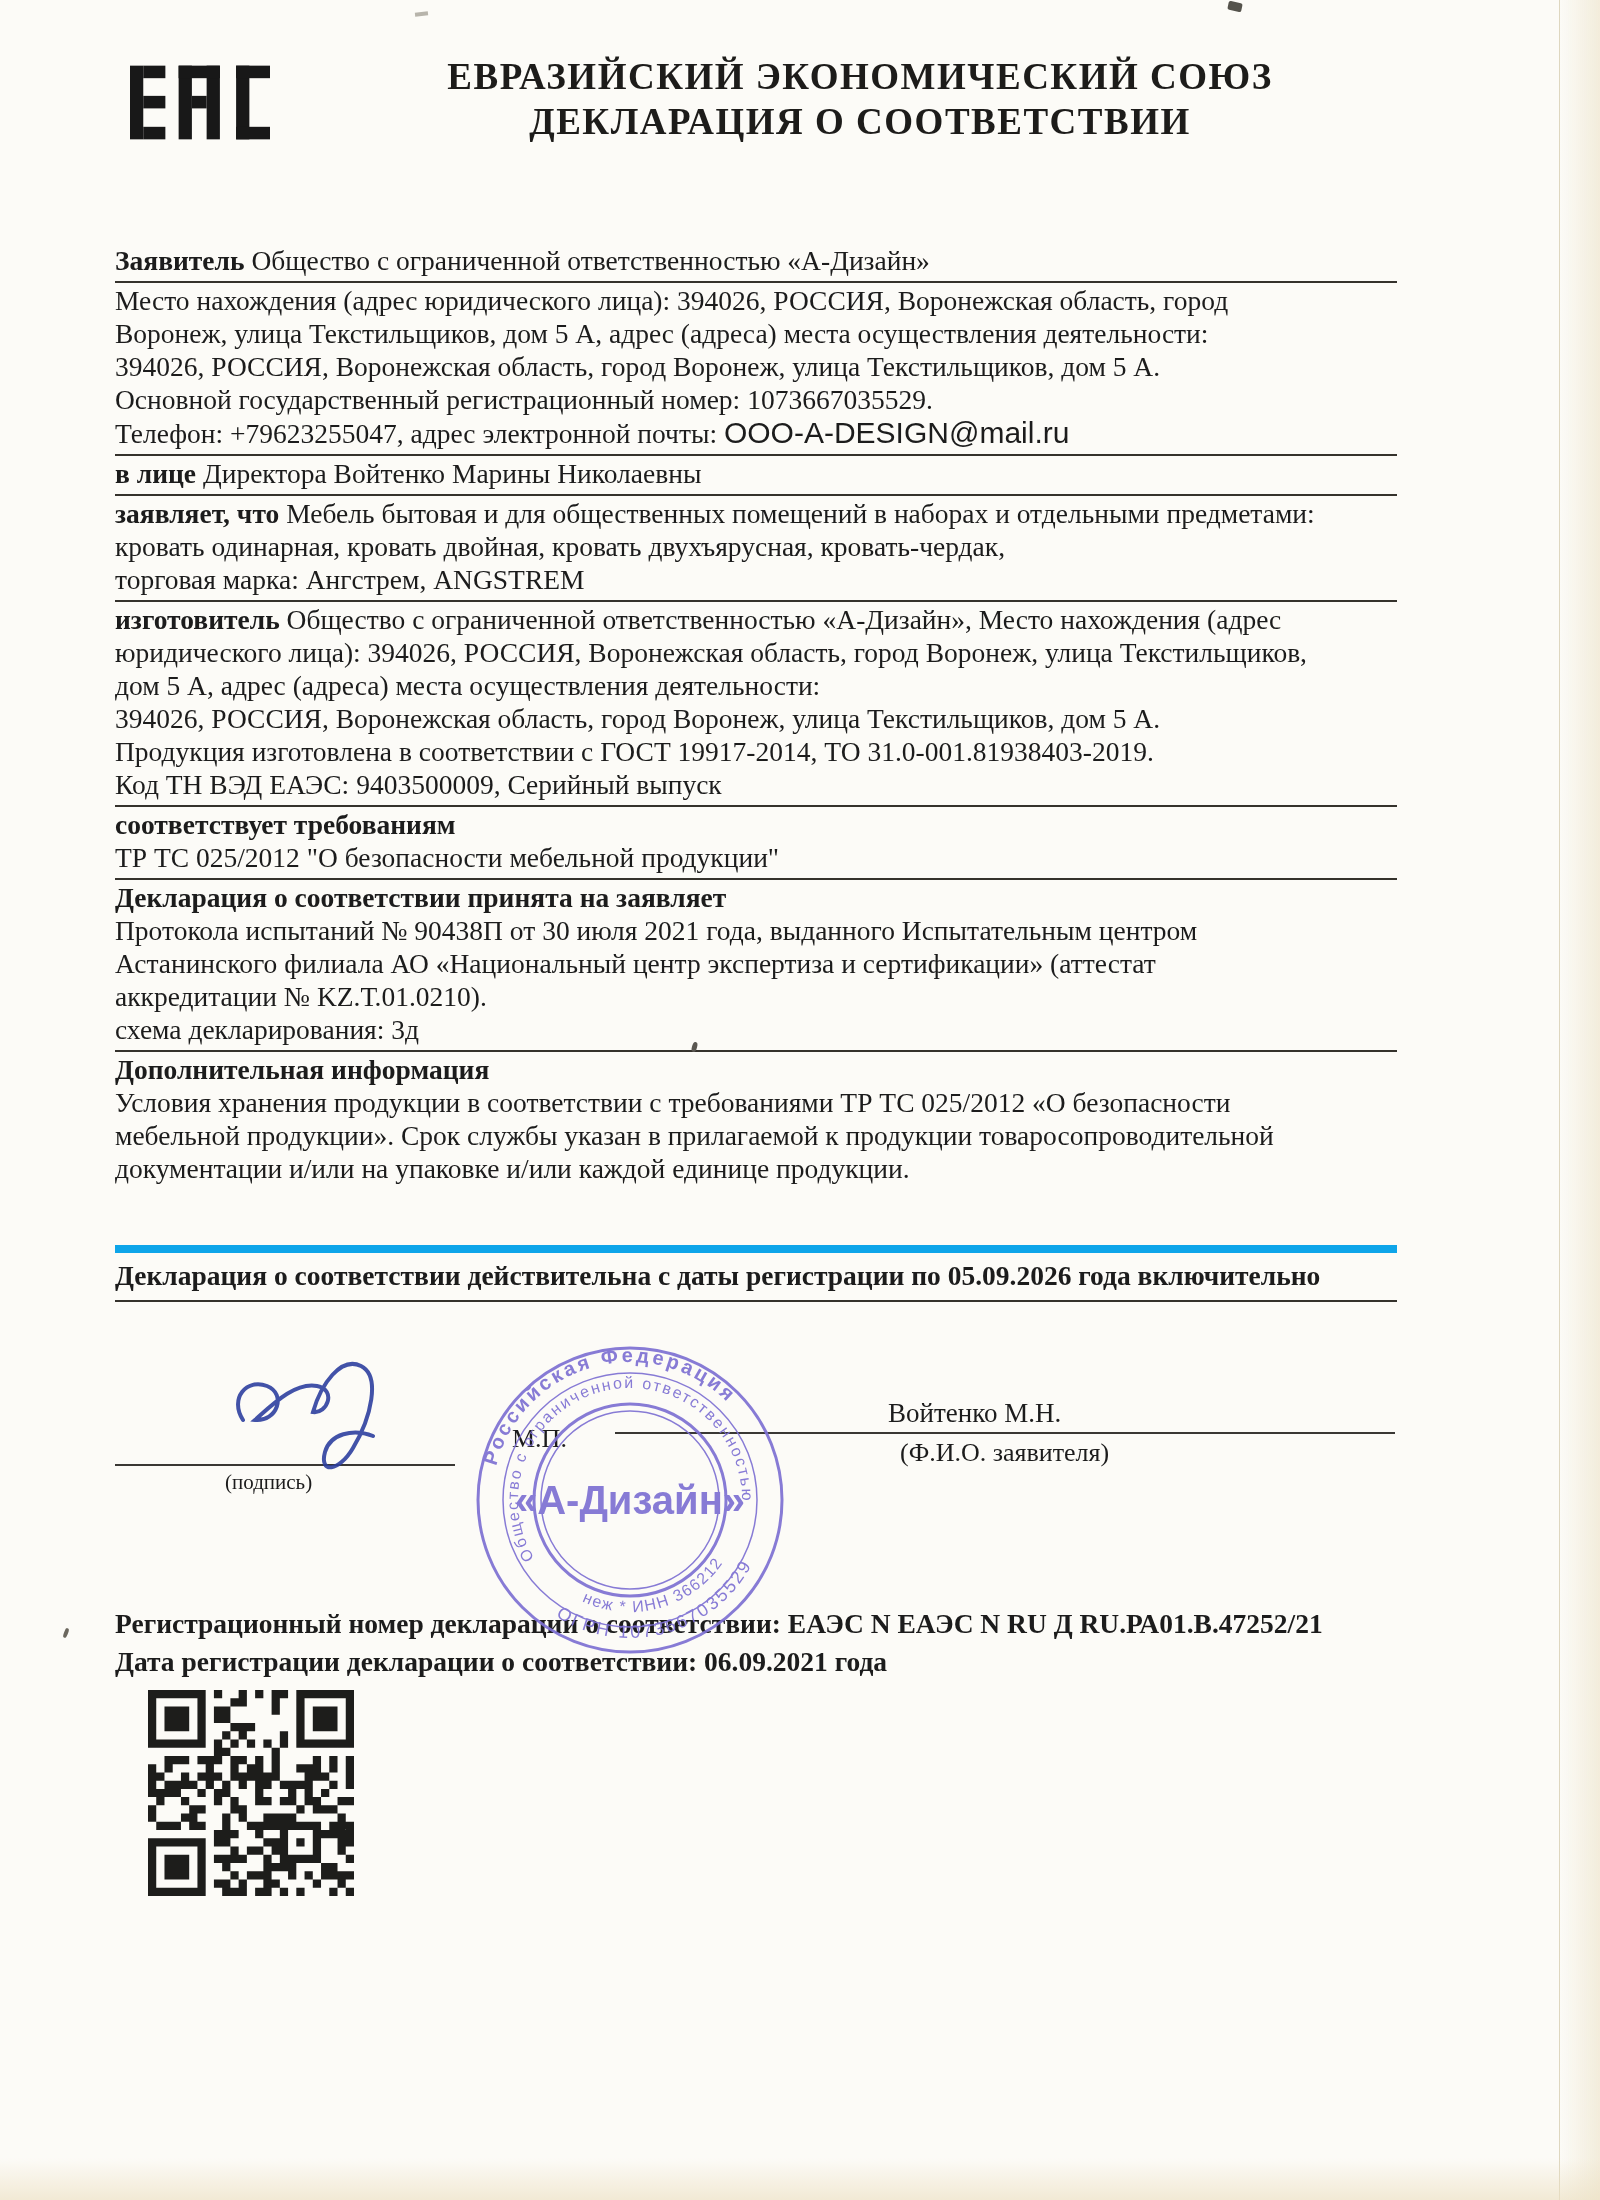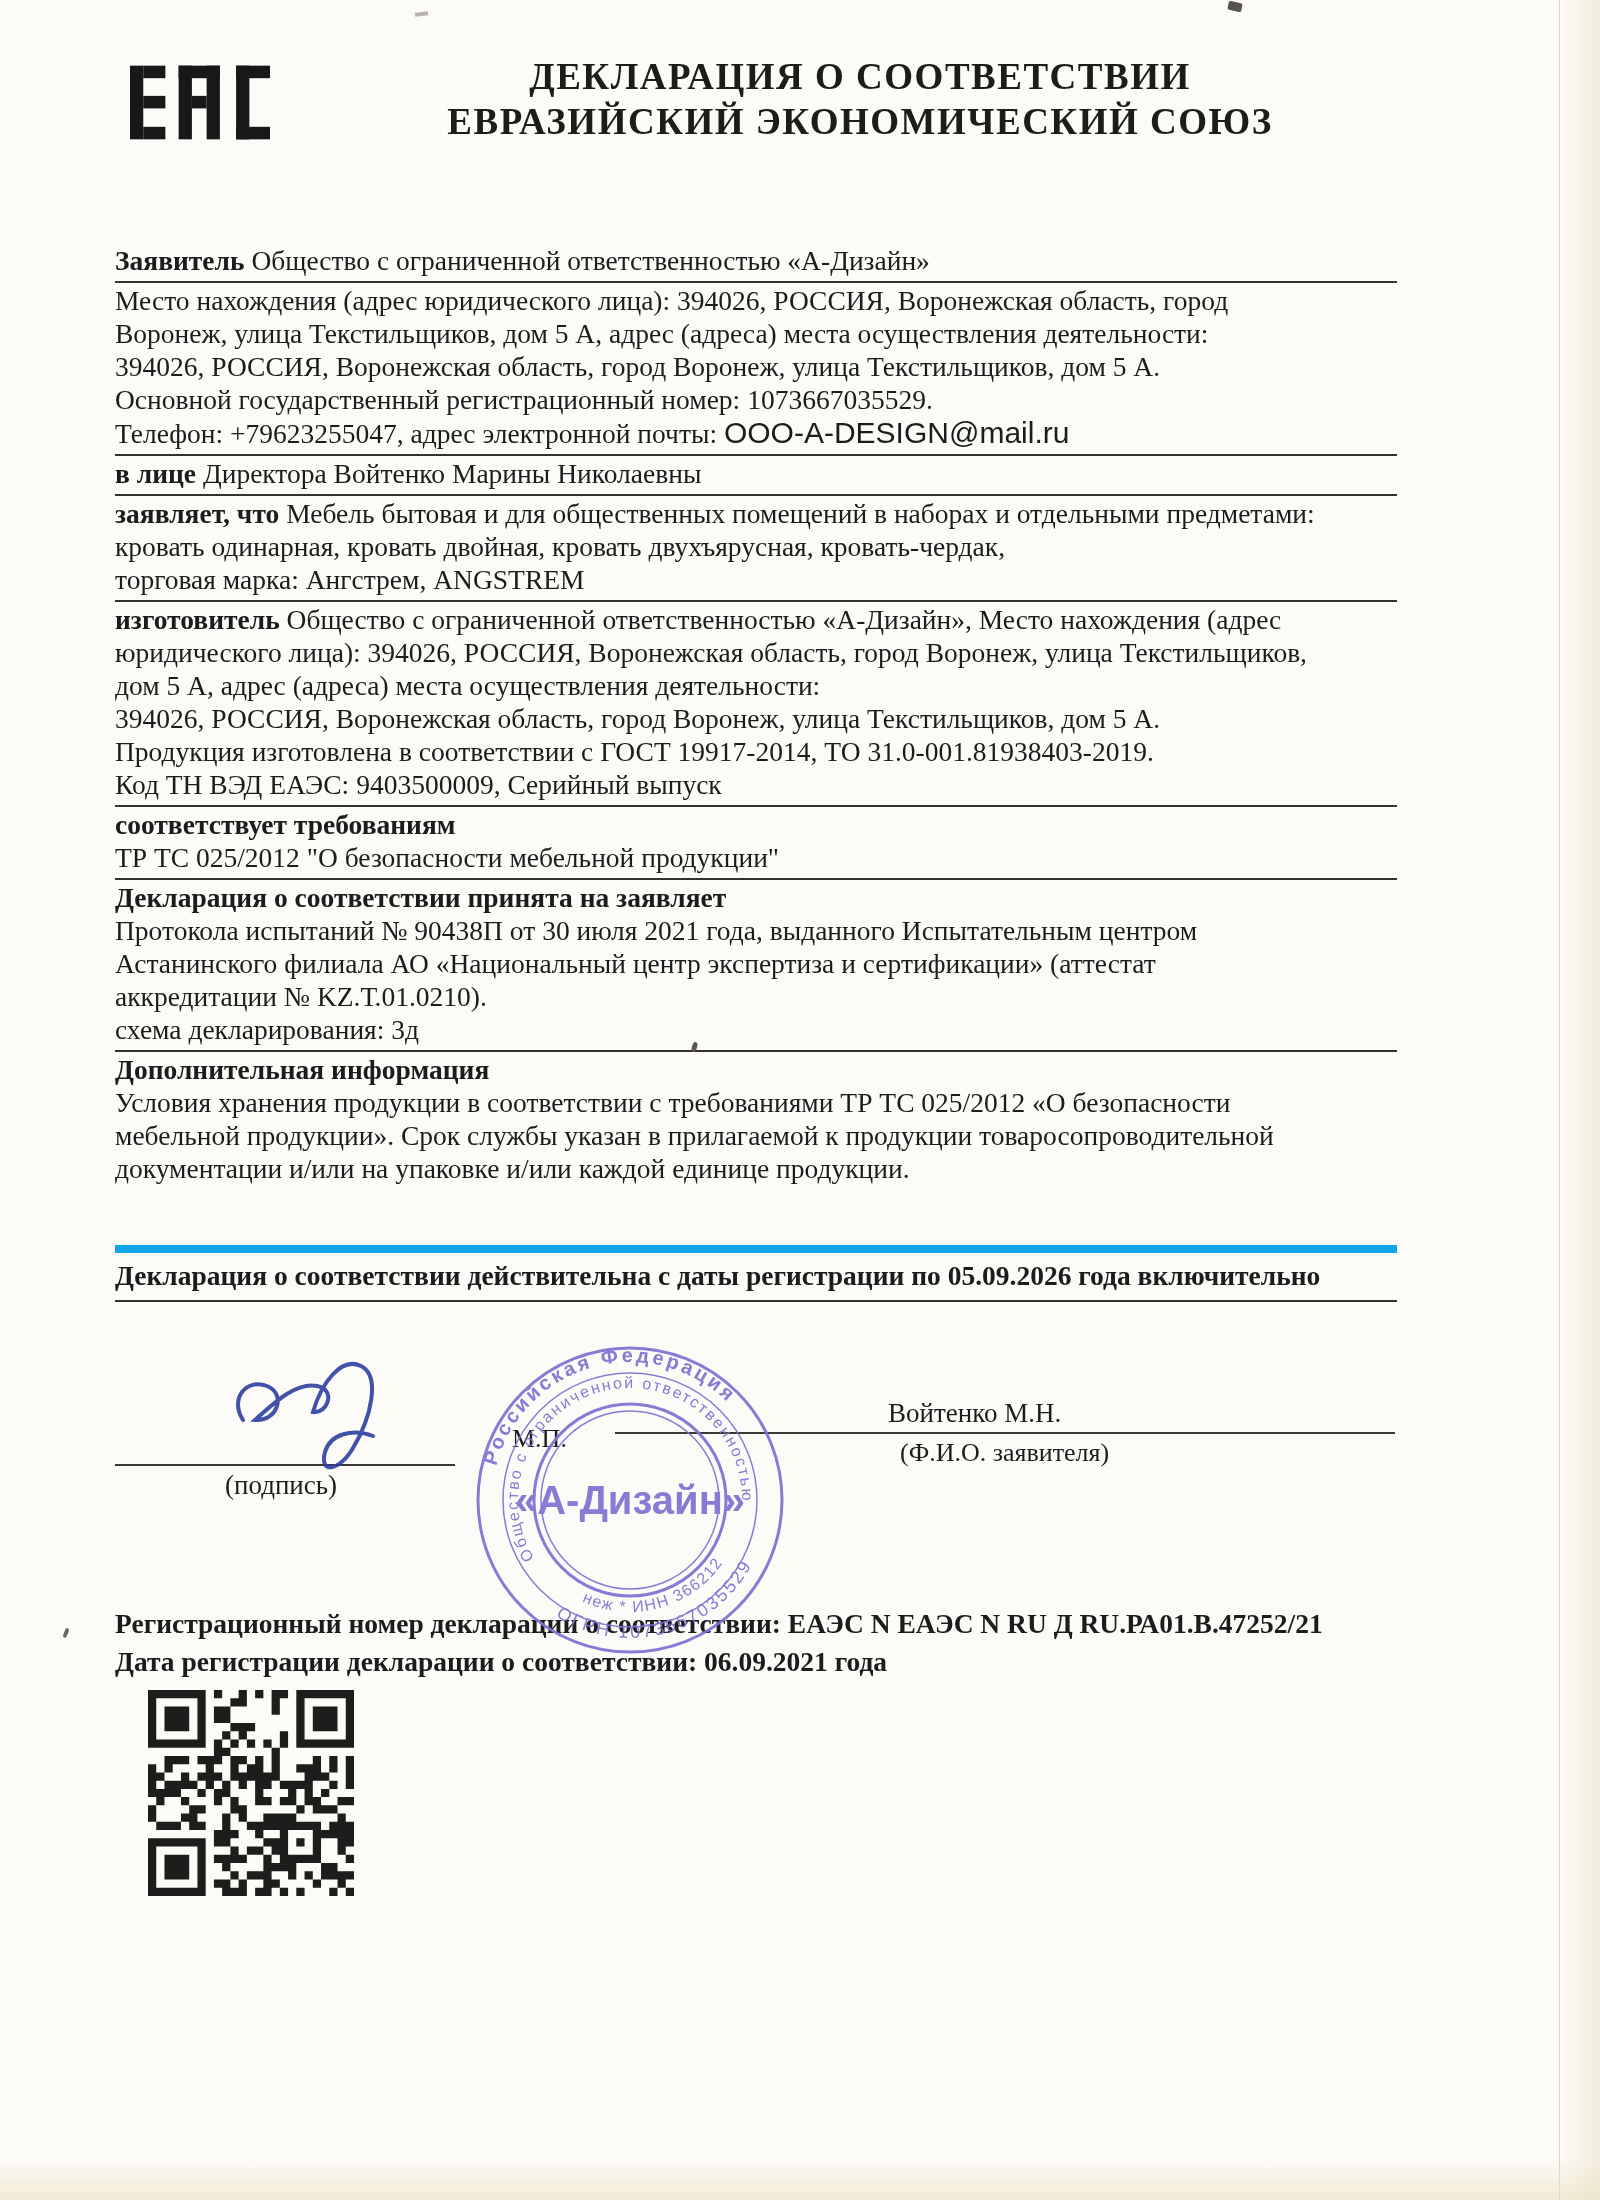--- a/index.html
+++ b/index.html
@@ -19,21 +19,21 @@
   .tline{white-space:nowrap;}
   .b{font-weight:bold;}
   .email{font-family:"Liberation Sans","DejaVu Sans",sans-serif;font-size:30px;}
   .validity{margin-top:56px;border-top:8px solid #0ea5e9;border-bottom:2px solid #35322c;
             padding:6px 0 8px;font-weight:bold;}
 
   
   .abs{position:absolute;}
   .sig-line{left:115px;top:1464px;width:340px;border-top:2px solid #3a3834;}
   .fio-line{left:615px;top:1432px;width:780px;border-top:2px solid #3a3834;}
-  .sig-caption{left:225px;top:1470px;font-size:27px;}
+  .sig-caption{left:225px;top:1470px;font-size:21px;}
   .mp{left:512px;top:1424px;font-size:26px;z-index:3;}
   .fio-name{left:888px;top:1398px;font-size:27px;}
   .fio-caption{left:900px;top:1438px;font-size:26px;}
   .signature{left:225px;top:1340px;z-index:2;}
   .stamp{left:450px;top:1320px;z-index:4;opacity:.92;}
 
   
   .reg1{left:115px;top:1608px;font-size:27.5px;font-weight:bold;white-space:nowrap;}
   .reg2{left:115px;top:1646px;font-size:27.5px;font-weight:bold;white-space:nowrap;}
 
@@ -70,22 +70,22 @@
         <rect x="66" y="0" width="56" height="17"></rect>
         <rect x="84" y="41" width="20" height="17"></rect>
         <rect x="144" y="0" width="18" height="100"></rect>
         <rect x="144" y="0" width="46" height="17"></rect>
         <rect x="144" y="83" width="46" height="17"></rect>
       </g>
     </svg>
   </div>
 
   <div class="titles">
+    <div>ЕВРАЗИЙСКИЙ ЭКОНОМИЧЕСКИЙ СОЮЗ</div>
     <div>ДЕКЛАРАЦИЯ О СООТВЕТСТВИИ</div>
-    <div>ЕВРАЗИЙСКИЙ ЭКОНОМИЧЕСКИЙ СОЮЗ</div>
   </div>
 
   <div class="content">
 
     <div class="row">
       <div class="tline">
         <span class="b">Заявитель</span>
         <span>Общество с ограниченной ответственностью «А-Дизайн»</span>
       </div>
     </div>

